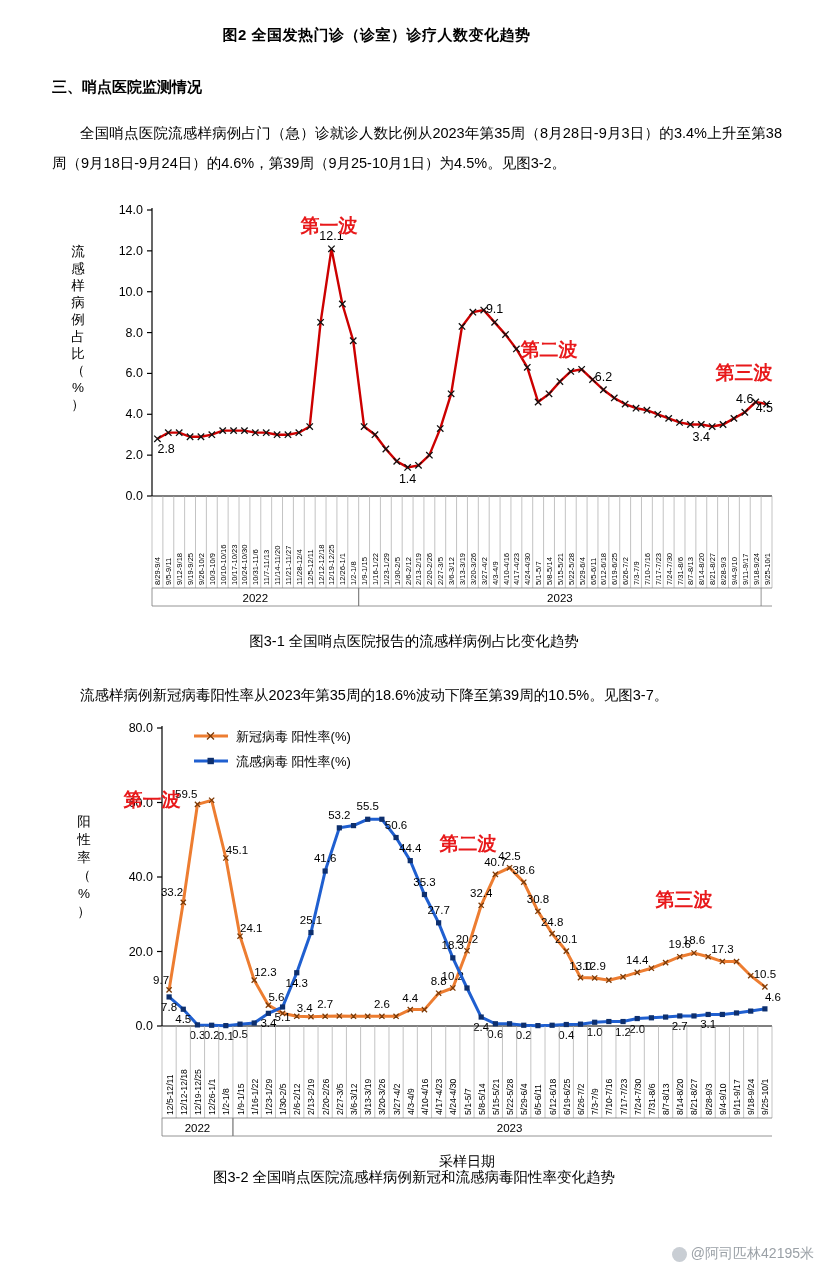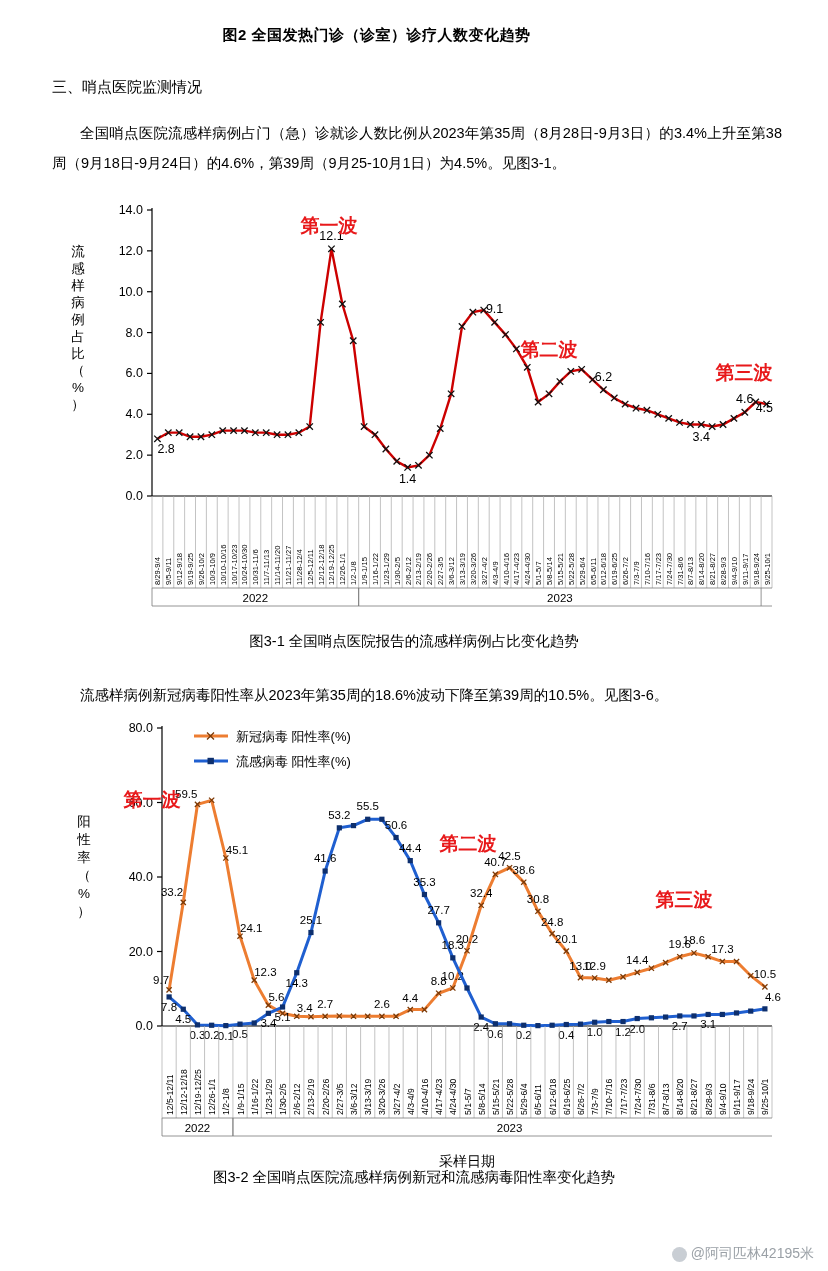--- a/index.html
+++ b/index.html
@@ -6,21 +6,21 @@
   body{
     width:828px;height:1271px;background:#ffffff;
     font-family:"Liberation Sans","DejaVu Sans",sans-serif;
     color:#000;position:relative;overflow:hidden;
   }
   .fig-caption-top{
     position:absolute;top:26px;left:0;width:753px;text-align:center;
     font-size:15px;font-weight:bold;letter-spacing:.5px;
   }
   .section-head{
-    position:absolute;top:78px;left:52px;font-size:15px;font-weight:normal;
+    position:absolute;top:78px;left:52px;font-size:15px;font-weight:bold;
   }
   .para{
     position:absolute;font-size:14.5px;line-height:30px;color:#000;
   }
   #para1{top:118px;left:52px;width:730px;text-indent:28px;text-align:justify;}
   #para2{top:680px;left:52px;width:730px;text-indent:28px;}
   .fig-caption{
     position:absolute;width:828px;left:0;text-align:center;font-size:14.5px;font-weight:normal;
   }
   #cap31{top:632px;}
@@ -35,21 +35,21 @@
     width:15px;height:15px;border-radius:50%;background:#c9ced4;display:inline-block;
   }
 </style>
 </head>
 <body>
 
 <div class="fig-caption-top">图2 全国发热门诊（诊室）诊疗人数变化趋势</div>
 
 <div class="section-head">三、哨点医院监测情况</div>
 
-<div class="para" id="para1">全国哨点医院流感样病例占门（急）诊就诊人数比例从2023年第35周（8月28日-9月3日）的3.4%上升至第38周（9月18日-9月24日）的4.6%，第39周（9月25-10月1日）为4.5%。见图3-1。</div>
+<div class="para" id="para1">全国哨点医院流感样病例占门（急）诊就诊人数比例从2023年第35周（8月28日-9月3日）的3.4%上升至第38周（9月18日-9月24日）的4.6%，第39周（9月25-10月1日）为4.5%。见图3-2。</div>
 
 <div class="chart" id="chart1" style="top:196px;left:44px;">
   <svg id="svg1" width="740" height="420">
       <line x1="108" y1="12" x2="108" y2="300" stroke="#000" stroke-width="1.2"></line>
       <line x1="108" y1="300" x2="728" y2="300" stroke="#000" stroke-width="1.2"></line>
       <line x1="103" y1="300" x2="108" y2="300" stroke="#000" stroke-width="1.2"></line>
       <text x="99" y="304" text-anchor="end" font-size="12.5" font-family="&quot;Liberation Sans&quot;,sans-serif">0.0</text>
       <line x1="103" y1="259.14285714285717" x2="108" y2="259.14285714285717" stroke="#000" stroke-width="1.2"></line>
       <text x="99" y="263.14285714285717" text-anchor="end" font-size="12.5" font-family="&quot;Liberation Sans&quot;,sans-serif">2.0</text>
       <line x1="103" y1="218.28571428571428" x2="108" y2="218.28571428571428" stroke="#000" stroke-width="1.2"></line>
@@ -264,21 +264,21 @@
       <text x="34" y="179" text-anchor="middle" font-size="13.5" font-family="&quot;Liberation Sans&quot;,sans-serif">（</text>
       <text x="34" y="196" text-anchor="middle" font-size="13.5" font-family="&quot;Liberation Sans&quot;,sans-serif">%</text>
       <text x="34" y="213" text-anchor="middle" font-size="13.5" font-family="&quot;Liberation Sans&quot;,sans-serif">）</text>
       <text x="285" y="36" text-anchor="middle" font-size="19" font-weight="bold" fill="#e8191b" font-family="&quot;Liberation Sans&quot;,sans-serif">第一波</text>
       <text x="505" y="160" text-anchor="middle" font-size="19" font-weight="bold" fill="#e8191b" font-family="&quot;Liberation Sans&quot;,sans-serif">第二波</text>
       <text x="700" y="183" text-anchor="middle" font-size="19" font-weight="bold" fill="#e8191b" font-family="&quot;Liberation Sans&quot;,sans-serif">第三波</text>
     </svg>
 </div>
 <div class="fig-caption" id="cap31">图3-1  全国哨点医院报告的流感样病例占比变化趋势</div>
 
-<div class="para" id="para2">流感样病例新冠病毒阳性率从2023年第35周的18.6%波动下降至第39周的10.5%。见图3-6。</div>
+<div class="para" id="para2">流感样病例新冠病毒阳性率从2023年第35周的18.6%波动下降至第39周的10.5%。见图3-7。</div>
 
 <div class="chart" id="chart2" style="top:714px;left:44px;">
   <svg id="svg2" width="740" height="480">
       <line x1="118" y1="12" x2="118" y2="312" stroke="#000" stroke-width="1.2"></line>
       <line x1="118" y1="312" x2="728" y2="312" stroke="#000" stroke-width="1.2"></line>
       <line x1="113" y1="312" x2="118" y2="312" stroke="#000" stroke-width="1.2"></line>
       <text x="109" y="316" text-anchor="end" font-size="12.5" font-family="&quot;Liberation Sans&quot;,sans-serif">0.0</text>
       <line x1="113" y1="237.5" x2="118" y2="237.5" stroke="#000" stroke-width="1.2"></line>
       <text x="109" y="241.5" text-anchor="end" font-size="12.5" font-family="&quot;Liberation Sans&quot;,sans-serif">20.0</text>
       <line x1="113" y1="163" x2="118" y2="163" stroke="#000" stroke-width="1.2"></line>

